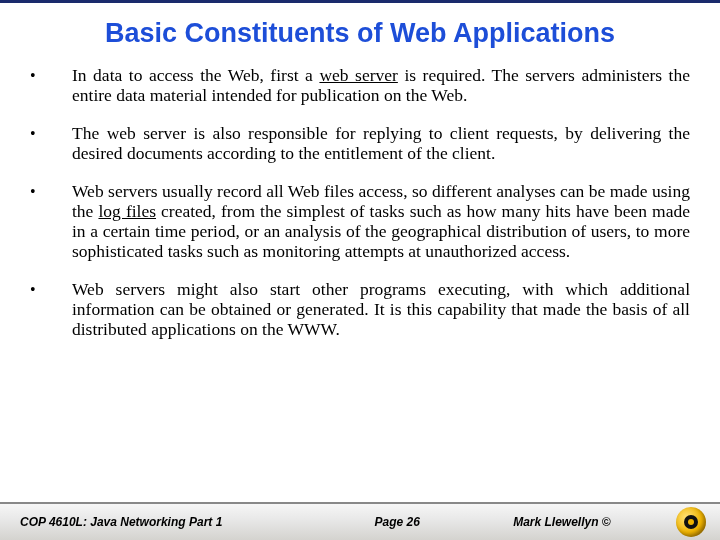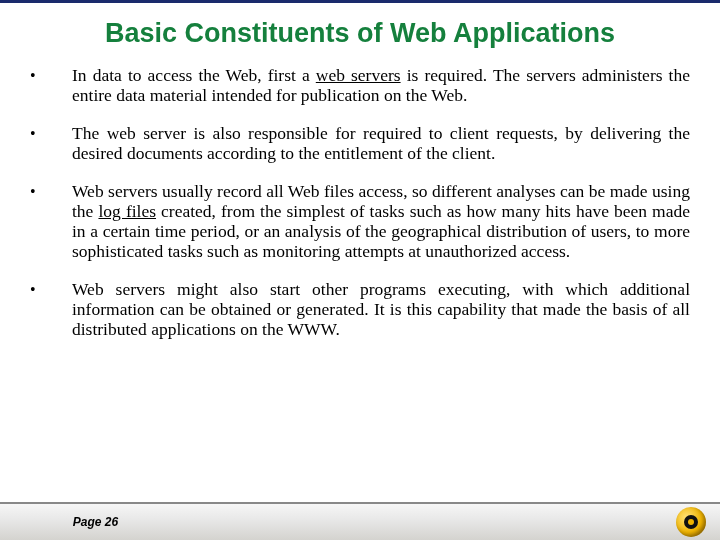--- a/index.html
+++ b/index.html
@@ -13,21 +13,21 @@
   }
   .top-line {
     position: absolute;
     top: 0; left: 0; right: 0;
     height: 3px;
     background: #1a2a6c;
   }
   .title {
     font-family: Arial, Helvetica, sans-serif;
     font-size: 27px;
-    color: #15803d;
+    color: #1d4ed8;
     text-align: center;
     padding: 18px 30px 10px 30px;
   }
   .content {
     padding: 6px 30px 0 30px;
   }
   .bullet-row {
     display: flex;
     align-items: flex-start;
     margin-bottom: 18px;
@@ -92,47 +92,49 @@
 
 <div class="top-line"></div>
 
 <h1 class="title">Basic Constituents of Web Applications</h1>
 
 <div class="content">
 
   <div class="bullet-row">
     <div class="bullet">•</div>
     <div class="btext">
-      <span>In data to access the Web, first a </span><span class="underline">web servers</span><span> is required.  The servers administers the entire data material intended for publication on the Web.</span>
+      <span>In data to access the Web, first a </span><span class="underline">web server</span><span> is required.  The servers administers the entire data material intended for publication on the Web.</span>
     </div>
   </div>
 
   <div class="bullet-row">
     <div class="bullet">•</div>
     <div class="btext">
-      <span>The web server is also responsible for required to client requests, by delivering the desired documents according to the entitlement of the client.</span><span class="underline"></span><span></span>
+      <span>The web server is also responsible for replying to client requests, by delivering the desired documents according to the entitlement of the client.</span><span class="underline"></span><span></span>
     </div>
   </div>
 
   <div class="bullet-row">
     <div class="bullet">•</div>
     <div class="btext">
       <span>Web servers usually record all Web files access, so different analyses can be made using the </span><span class="underline">log files</span><span> created, from the simplest of tasks such as how many hits have been made in a certain time period, or an analysis of the geographical distribution of users, to more sophisticated tasks such as monitoring attempts at unauthorized access.</span>
     </div>
   </div>
 
   <div class="bullet-row">
     <div class="bullet">•</div>
     <div class="btext">
       <span>Web servers might also start other programs executing, with which additional information can be obtained or generated.  It is this capability that made the basis of all distributed applications on the WWW.</span><span class="underline"></span><span></span>
     </div>
   </div>
 
 </div>
 
 <div class="footer">
+  <div class="course">COP 4610L: Java Networking Part 1</div>
   <div class="page">Page 26</div>
+  <div class="author">Mark Llewellyn ©</div>
   <div class="logo">
     <div class="logo-badge">
       <div class="logo-inner"></div>
     </div>
   </div>
 </div>
 
 </body></html>

